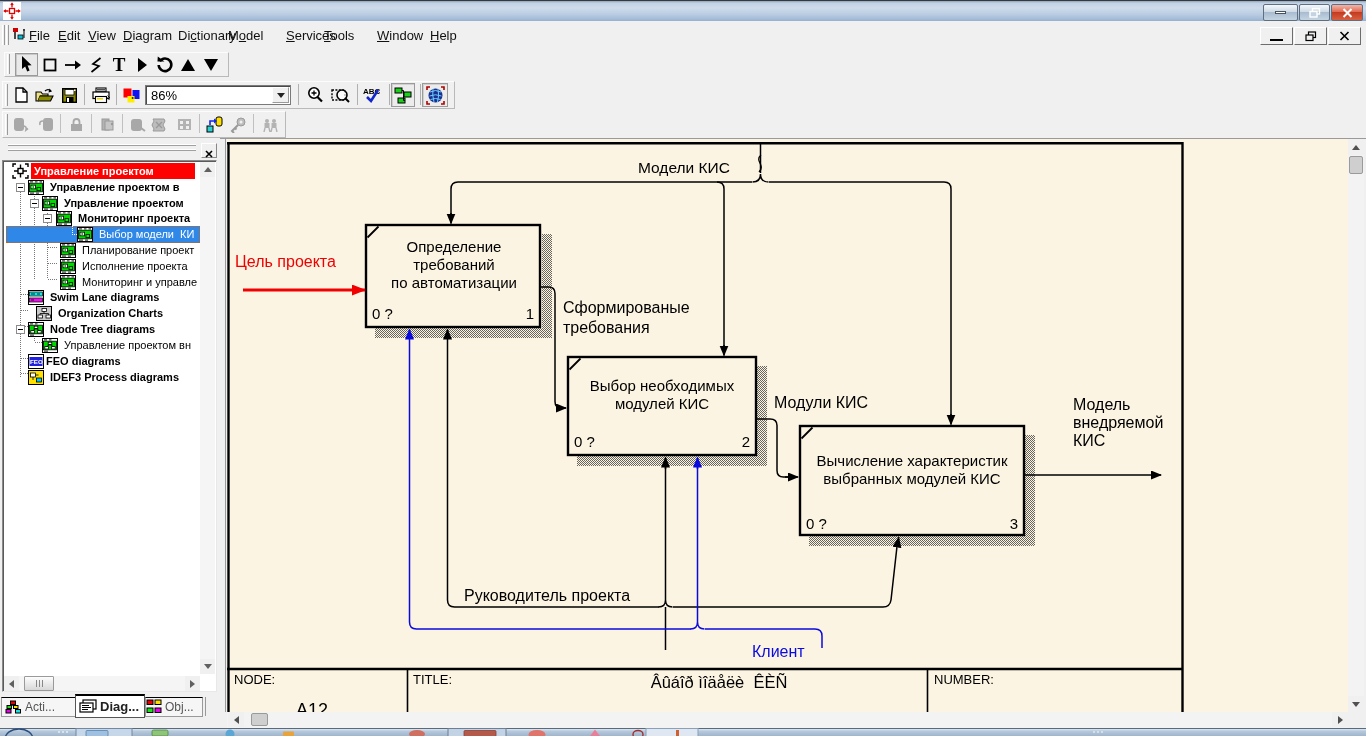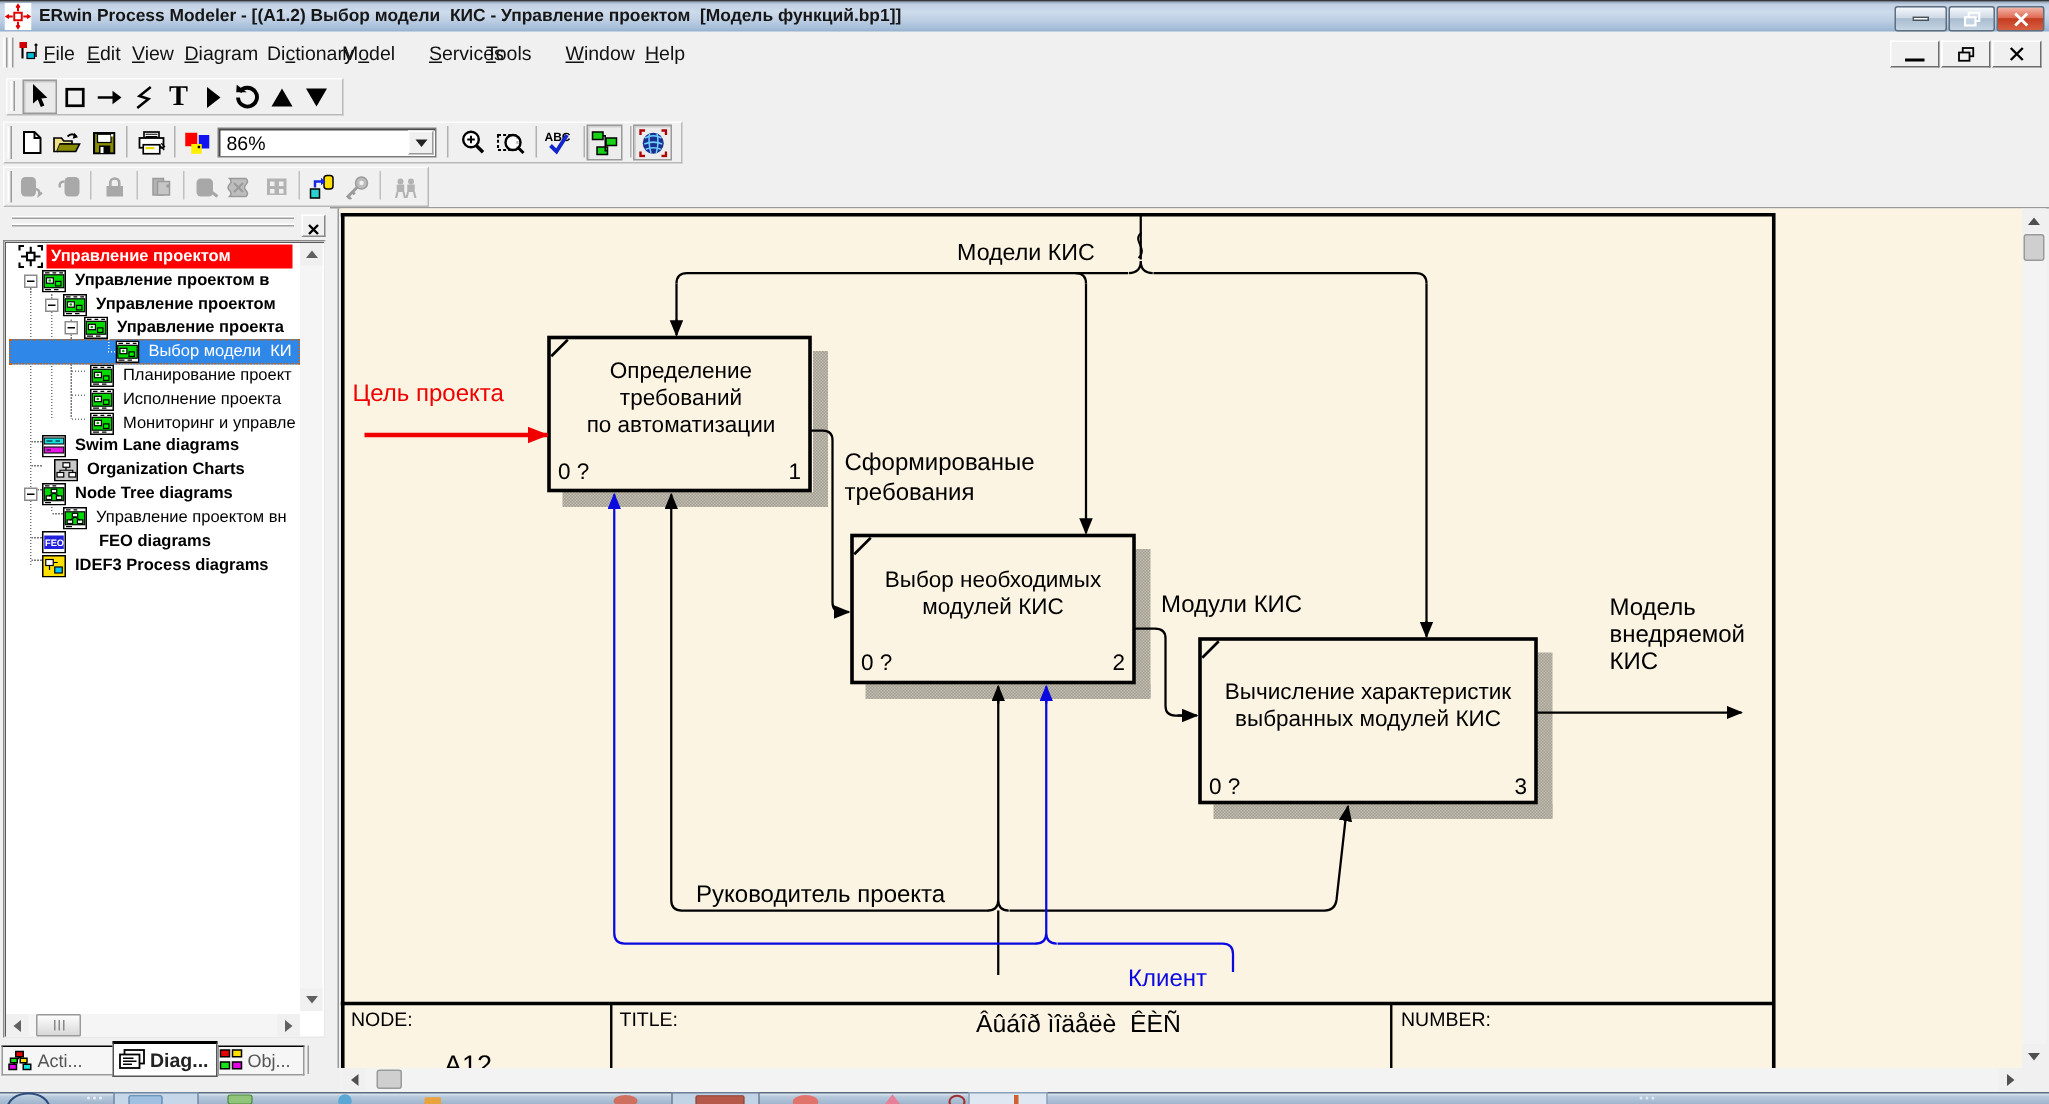--- a/index.html
+++ b/index.html
@@ -70,21 +70,20 @@
         <rect x="1.5" y="3.2" width="13" height="8.6" fill="#00d800" stroke="#000" stroke-width="0.8"></rect>
         <rect x="6.2" y="4.2" width="3.6" height="2.4" fill="#fff" stroke="#000" stroke-width="0.8"></rect>
         <rect x="2.8" y="8.6" width="3.6" height="2.4" fill="#fff" stroke="#000" stroke-width="0.8"></rect>
         <rect x="9.6" y="8.6" width="3.6" height="2.4" fill="#fff" stroke="#000" stroke-width="0.8"></rect>
         <path d="M8 6.6 L4.6 8.6 M8 6.6 L11.4 8.6" stroke="#000" stroke-width="0.8"></path>
         <path d="M2 1.9 h3 M7 1.9 h2.5 M2 13.1 h4" stroke="#000" stroke-width="0.9"></path>
       </g>
     </defs>
   </svg>
   <div class="abs" id="titlebar"></div>
-  <div class="abs" id="titletext">ERwin Process Modeler - [(A1.2) Выбор модели&nbsp; КИС - Управление проектом&nbsp; [Модель функций.bp1]]</div>
 
   <svg class="abs" style="left:3px;top:2px" width="18" height="18" viewBox="0 0 18 18">
     <rect x="0" y="0" width="18" height="18" fill="#fff"></rect>
     <g stroke="#e00000" stroke-width="1.3" fill="none">
       <rect x="6.5" y="6.5" width="5" height="5"></rect>
       <path d="M9 2 V5.5 M9 12.5 V16 M2 9 H5.5 M12.5 9 H16"></path>
       <path d="M7.8 3 L9 1.2 L10.2 3 M7.8 15 L9 16.8 L10.2 15 M3 7.8 L1.2 9 L3 10.2 M15 7.8 L16.8 9 L15 10.2" stroke-width="1.1" fill="#e00000"></path>
     </g>
   </svg>
 
@@ -438,21 +437,21 @@
           <use href="#actsym"></use>
         </svg>
         <span class="txt b" style="margin-left:6px">Управление проектом</span>
       </div>
 
     <div class="expander" style="left:39px;top:54px"></div>
     <div class="trow" style="left:52px;top:50px">
         <svg width="16" height="15">
           <use href="#actsym"></use>
         </svg>
-        <span class="txt b" style="margin-left:6px">Управление проекта</span>
+        <span class="txt b" style="margin-left:6px">Мониторинг проекта</span>
       </div>
 
     <div class="abs" style="left:2px;top:66px;width:194px;height:17px;background:#2f87e8;outline:1px dotted #d06000;outline-offset:-1px"></div>
     <div class="dot-v" style="left:68px;top:66px;height:8px;background-image:repeating-linear-gradient(180deg,#fff 0 1px,transparent 1px 2px)"></div>
     <div class="dot-h" style="left:68px;top:74px;width:5px;background-image:repeating-linear-gradient(90deg,#fff 0 1px,transparent 1px 2px)"></div>
     <div class="trow" style="left:73px;top:66px">
         <svg width="16" height="15">
           <use href="#actsym"></use>
         </svg>
         <span class="txt" style="margin-left:6px;color:#fff">Выбор модели&nbsp; КИ</span>
@@ -514,21 +513,21 @@
         </svg>
       <span class="txt" style="margin-left:6px">Управление проектом вн</span>
       </div>
 
     <div class="trow" style="left:24px;top:193px">
       <svg width="16" height="15">
           <rect x="0.5" y="0.5" width="15" height="14" fill="#fff" stroke="#000"></rect>
           <rect x="1.5" y="3" width="13" height="9" fill="#2222dd"></rect>
           <text x="2" y="10" font-size="6.2" font-weight="bold" fill="#fff" font-family="Liberation Sans">FEO</text>
         </svg>
-      <span class="txt b" style="margin-left:22px">FEO diagrams</span>
+      <span class="txt b" style="margin-left:2px">FEO diagrams</span>
       </div>
 
     <div class="trow" style="left:24px;top:209px">
       <svg width="16" height="15">
           <rect x="0.5" y="0.5" width="15" height="14" fill="#ffe000" stroke="#000"></rect>
           <rect x="2.5" y="3" width="5" height="4" fill="#fff" stroke="#000" stroke-width="0.8"></rect>
           <rect x="8.5" y="8" width="5" height="4" fill="#00c8ff" stroke="#000" stroke-width="0.8"></rect>
           <path d="M7.5 5 h3 M5 7 v3" stroke="#000" stroke-width="0.8"></path>
         </svg>
       <span class="txt b" style="margin-left:6px">IDEF3 Process diagrams</span>

